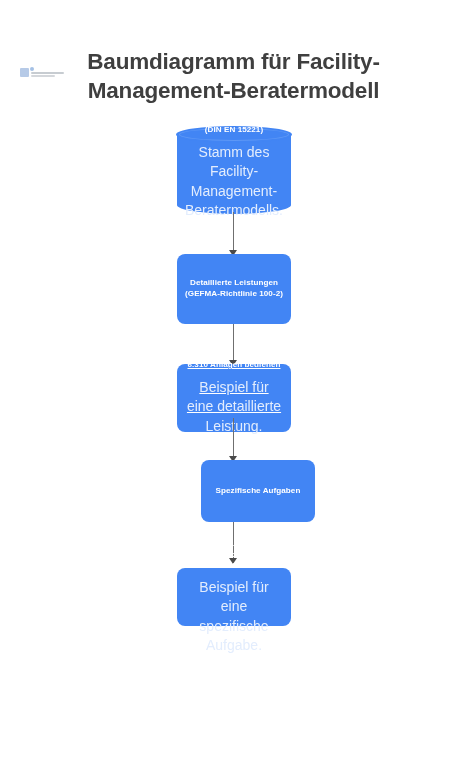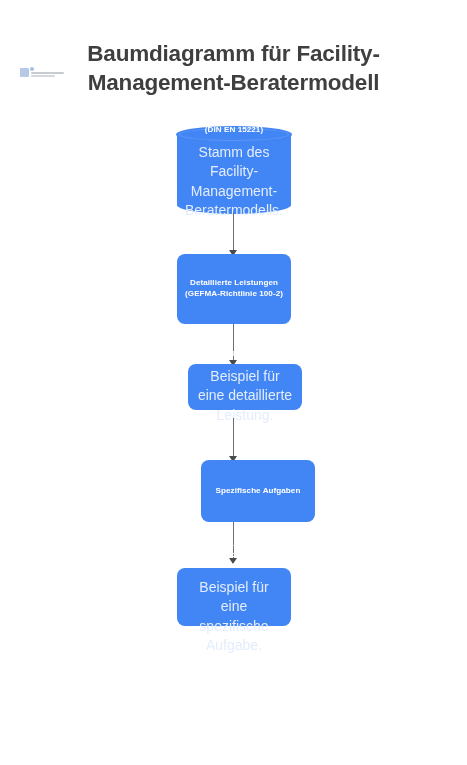--- a/index.html
+++ b/index.html
@@ -19,21 +19,21 @@
 
   
   .title-block {
     position: absolute;
     left: 0;
     top: 40px;
     width: 467px;
     text-align: center;
   }
   .page-title {
-    margin: 0;
+    margin: 8px;
     padding: 0 18px;
     font-size: 22.5px;
     line-height: 1.28;
     font-weight: bold;
     color: #3f3f3f;
     letter-spacing: -0.2px;
   }
 
   
   .watermark {
@@ -239,21 +239,21 @@
 
   <div class="node rect" style="left:177px; top:254px; width:114px; height:70px;gap:48px;">
     <div class="node-title">Detaillierte Leistungen (GEFMA-Richtlinie 100-2)</div>
   </div>
 
   <div class="connector" style="top:324px; height:42px;">
     <span class="c-line"></span>
     <span class="c-head"></span>
   </div>
 
-  <div class="node rect" style="left:188px; top:364px; width:114px; height:46px;">
+  <div class="node rect" style="left:177px; top:364px; width:114px; height:68px;text-decoration:underline;">
     <div class="node-title">6.310 Anlagen bedienen</div>
     <div class="node-body">Beispiel für eine detaillierte Leistung.</div>
   </div>
 
   <div class="connector" style="top:418px; height:44px;">
     <span class="c-line"></span>
     <span class="c-head"></span>
   </div>
 
   <div class="node rect" style="left:177px; top:460px; width:114px; height:62px;margin-left:24px;">

